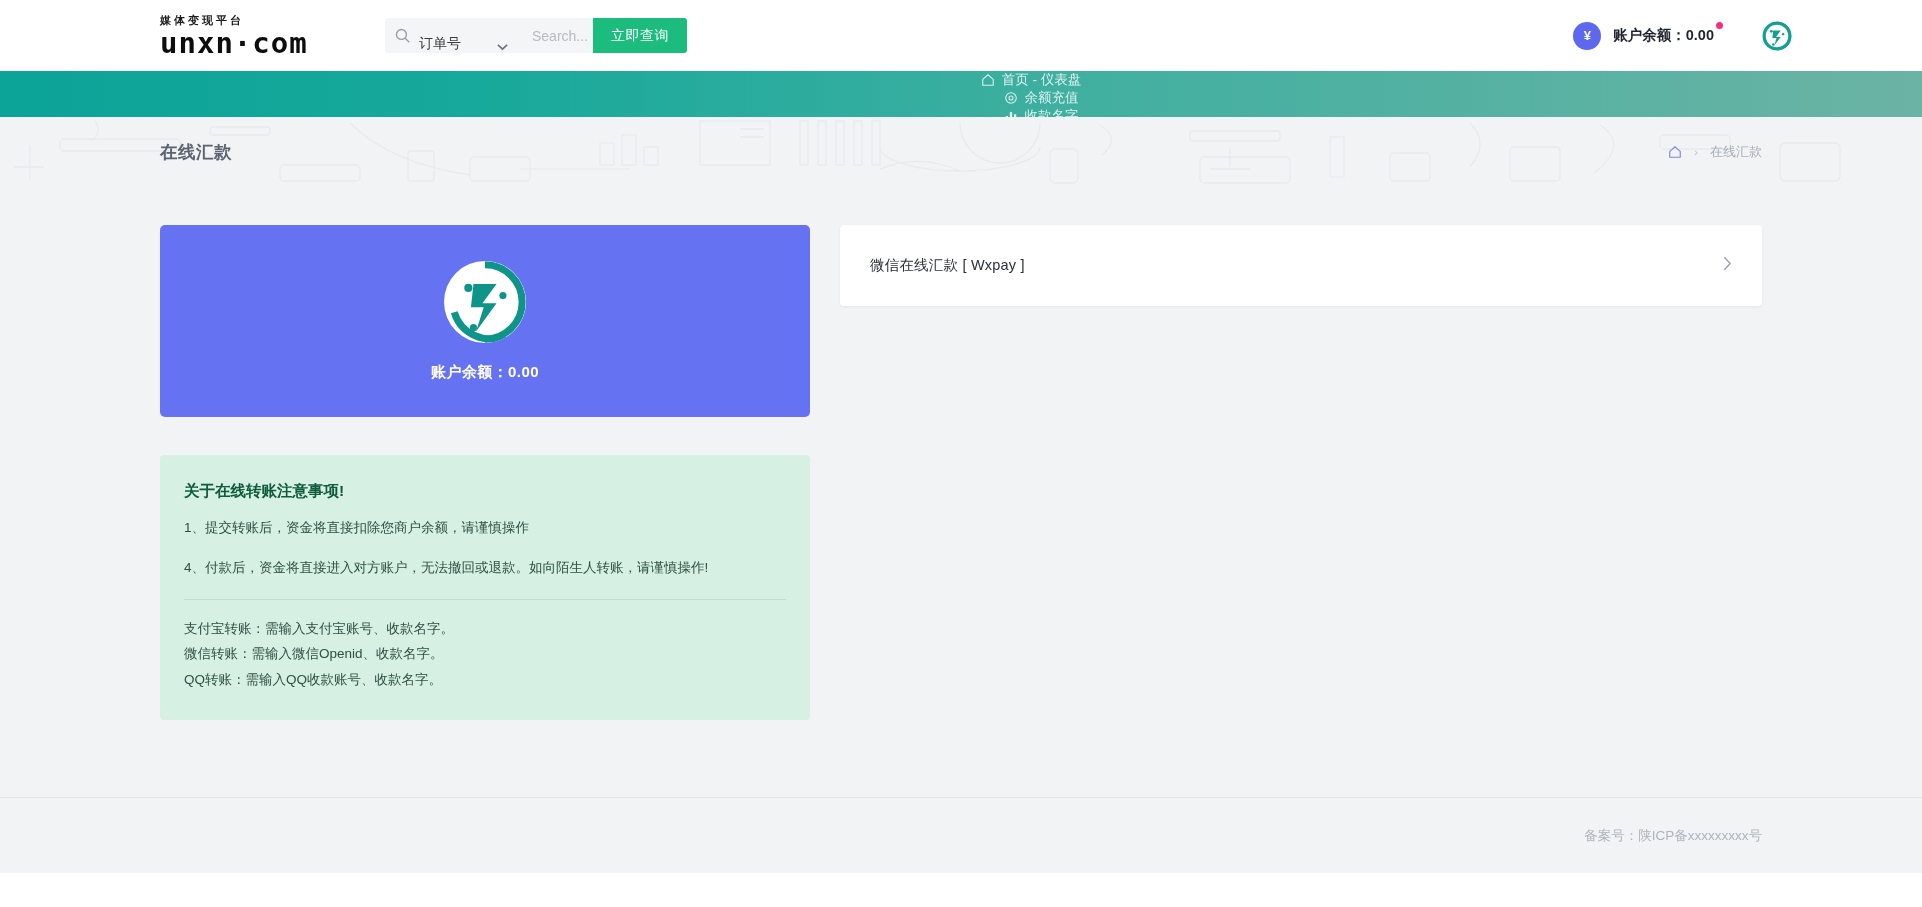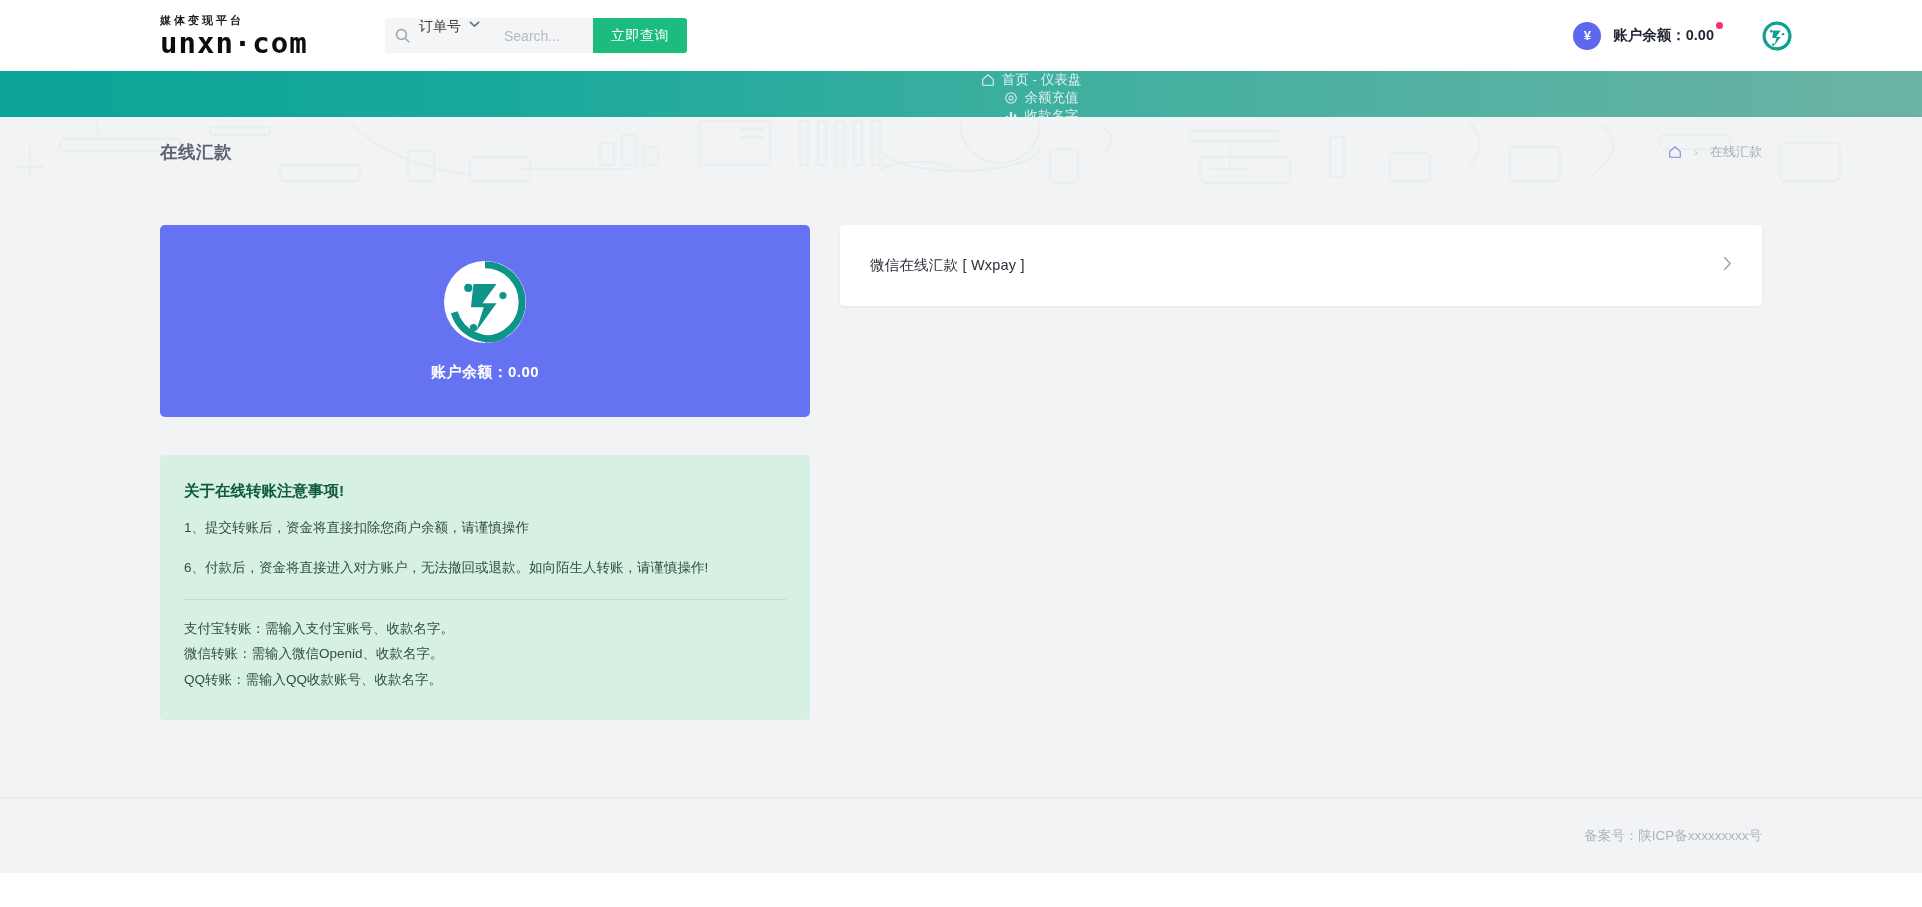--- a/index.html
+++ b/index.html
@@ -52,21 +52,21 @@
     overflow: hidden;
     width: 302px;
   }
   .search-icon {
     width: 34px;
     display: flex; align-items: center; justify-content: center;
     color: #9aa0a6;
     flex: 0 0 34px;
   }
   .search-select {
-    display: flex; align-items: flex-start; gap: 8px;
+    display: flex; align-items: flex-end; gap: 36px;
     padding-right: 10px;
     font-size: 14px;
     color: #3b3b3b;
     cursor: pointer;
     flex: 0 0 auto;
   }
   .chev { color: #6b7280; font-size: 11px; }
   .search-input {
     flex: 1 1 auto;
     border: 0; outline: 0; background: transparent;
@@ -439,21 +439,21 @@
           <circle cx="46" cy="27" r="2.8" fill="#0e9488"></circle>
           <circle cx="23" cy="52" r="2.8" fill="#0e9488"></circle>
         </svg>
       </div>
       <div class="balance-card-text">账户余额：0.00</div>
     </div>
 
     <div class="notice-card">
       <div class="notice-title">关于在线转账注意事项!</div>
       <div class="notice-line">1、提交转账后，资金将直接扣除您商户余额，请谨慎操作</div>
-      <div class="notice-line">6、付款后，资金将直接进入对方账户，无法撤回或退款。如向陌生人转账，请谨慎操作!</div>
+      <div class="notice-line">4、付款后，资金将直接进入对方账户，无法撤回或退款。如向陌生人转账，请谨慎操作!</div>
       <hr class="notice-hr">
       <div class="notice-small">支付宝转账：需输入支付宝账号、收款名字。</div>
       <div class="notice-small">微信转账：需输入微信Openid、收款名字。</div>
       <div class="notice-small">QQ转账：需输入QQ收款账号、收款名字。</div>
     </div>
   </div>
 
   <div class="col-right">
     <div class="opt-card">
       <div class="opt-row">

